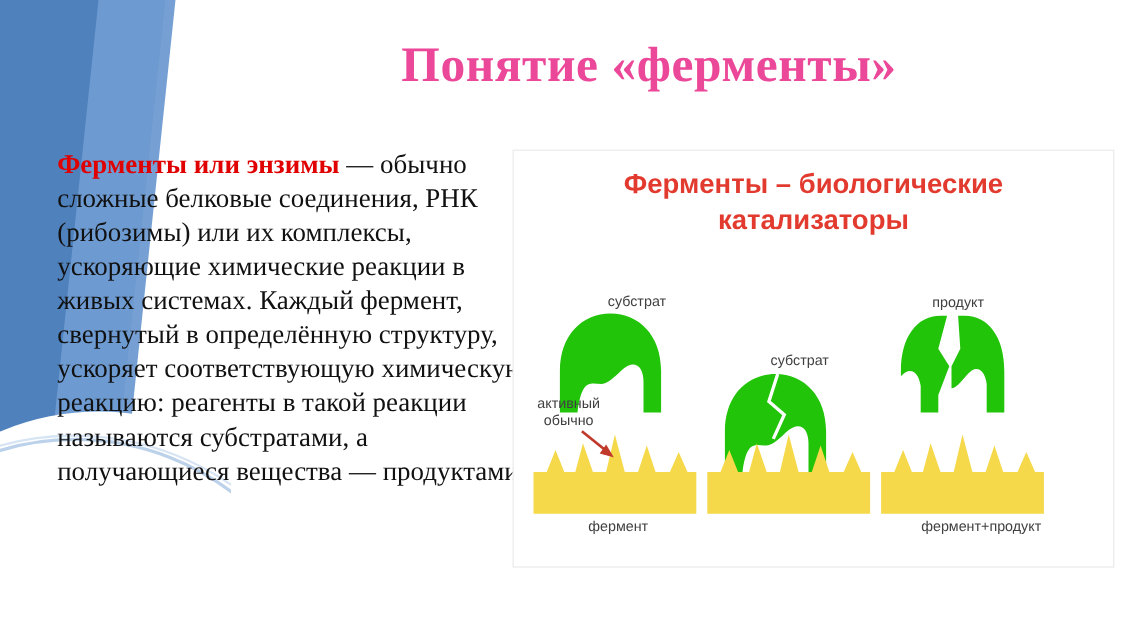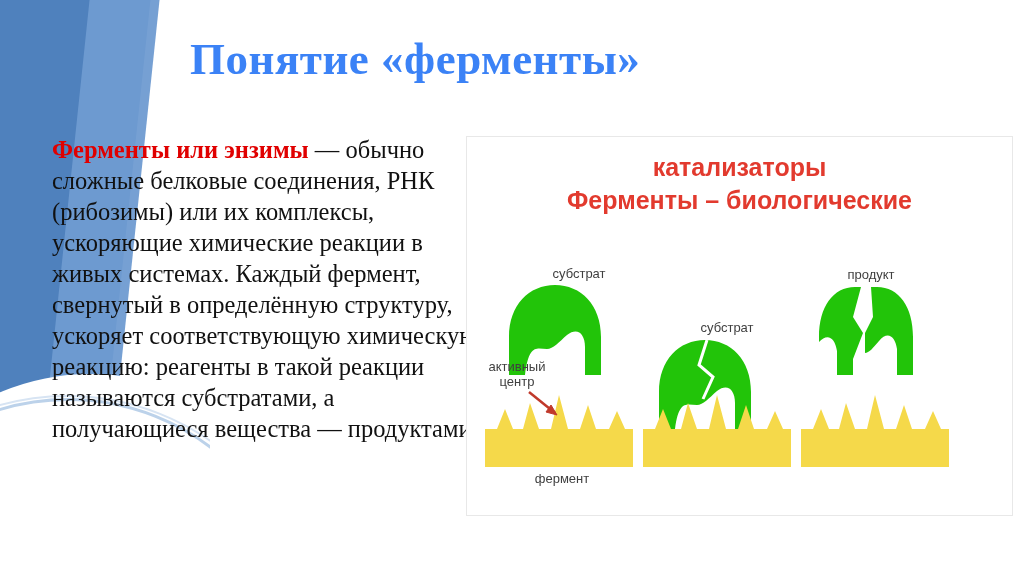--- a/index.html
+++ b/index.html
@@ -79,21 +79,22 @@
     border: 2px solid #d7e4f3;
     background: transparent;
   }
 
   
   .title {
     position: absolute;
     left: 190px;
     top: 33px;
     width: 800px;
-    color: #3b82f6;
+    text-align: center;
+    color: #ec4899;
     font-family: "Liberation Serif", serif;
     font-weight: bold;
     font-size: 45px;
     letter-spacing: 0.5px;
     white-space: nowrap;
   }
 
   
   .body-text {
     position: absolute;
@@ -165,22 +166,22 @@
 
   <div class="title">Понятие «ферменты»</div>
 
   <div class="body-text">
     <span class="lead">Ферменты или энзимы</span><span> — обычно сложные белковые соединения, РНК (рибозимы) или их комплексы, ускоряющие химические реакции в живых системах. Каждый фермент, свернутый в определённую структуру, ускоряет соответствующую химическую реакцию: реагенты в такой реакции называются субстратами, а получающиеся вещества — продуктами.</span>
   </div>
 
   <div class="figure">
 
     <div class="fig-title">
+      <div>Ферменты – биологические</div>
       <div>катализаторы</div>
-      <div>Ферменты – биологические</div>
     </div>
 
     <svg class="fig-svg" width="545" height="378" viewBox="0 0 545 378">
 
       <g>
         <path d="M42,200
                  C42,168 62,148 88,148
                  C114,148 134,168 134,200
                  L134,238
                  L118,238
@@ -270,23 +271,24 @@
                  L458,292 L466,274 L474,292
                  L482,292
                  L482,330 Z" fill="#f5d94a"></path>
       </g>
 
     </svg>
 
     <div class="fig-label" style="left:52px; top:129px; width:120px;">субстрат</div>
     <div class="fig-label two-line" style="left:4px; top:222px; width:92px;">
       <span>активный</span><br>
-      <span>центр</span>
+      <span>обычно</span>
     </div>
     <div class="fig-label" style="left:30px; top:334px; width:130px;text-align:center;">фермент</div>
 
     <div class="fig-label" style="left:200px; top:183px; width:120px;">субстрат</div>
 
     <div class="fig-label" style="left:344px; top:130px; width:120px;">продукт</div>
+    <div class="fig-label" style="left:340px; top:334px; width:170px;">фермент+продукт</div>
 
   </div>
 
 </div>
 
 </body></html>

